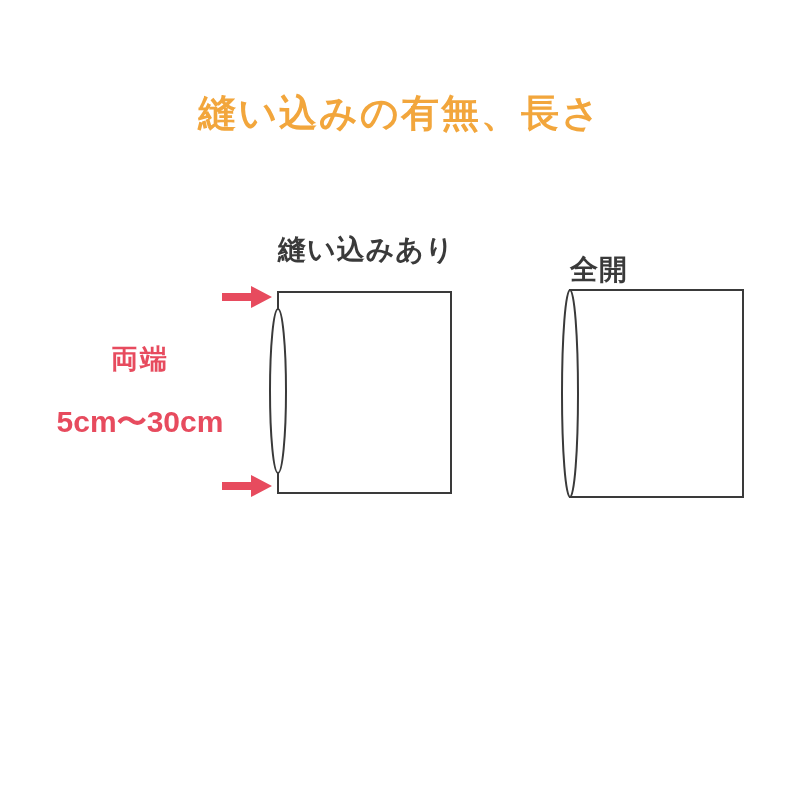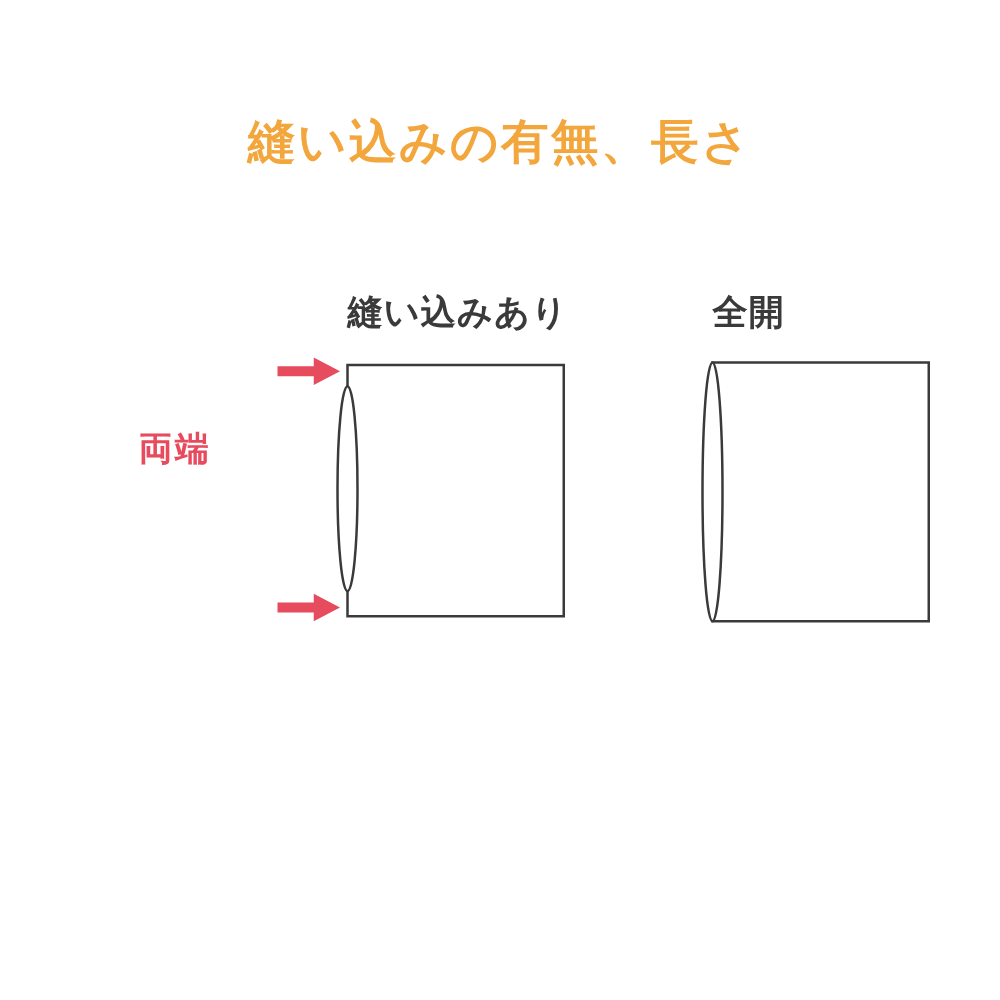--- a/index.html
+++ b/index.html
@@ -21,21 +21,21 @@
     text-align:center;font-size:38px;font-weight:700;
     letter-spacing:2px;color:var(--accent_orange);white-space:nowrap;
   }
 
   .diagram-label{
     position:absolute;top:232px;height:36px;
     text-align:left;font-size:28px;font-weight:700;
     letter-spacing:1px;color:var(--ink);white-space:nowrap;line-height:36px;
   }
   .label-left{left:278px;width:173px;}
-  .label-right{left:570px;width:173px;}
+  .label-right{left:570px;width:173px;margin-top:20px;}
 
   .diagram-svg{position:absolute;display:block;}
   .svg-left{left:215px;top:285px;}
   .svg-right{left:545px;top:285px;}
 
   .fabric-rect{fill:#ffffff;stroke:var(--ink);stroke-width:2px;}
   .opening-ellipse{fill:#ffffff;stroke:var(--ink);stroke-width:2px;}
   .arrow{fill:var(--accent_red);stroke:none;}
 
   .range-note{
@@ -69,16 +69,17 @@
     <path class="arrow" d="M7,197 h29 v-7 l21,11 l-21,11 v-7 h-29 z"></path>
   </svg>
 
   <svg class="diagram-svg svg-right" width="220" height="220" viewBox="0 0 220 220">
     <rect class="fabric-rect" x="25" y="5" width="173" height="207"></rect>
     <ellipse class="opening-ellipse" cx="25" cy="108.5" rx="8" ry="103.5"></ellipse>
   </svg>
 
   <div class="range-note">
     <div class="note-line1">両端</div>
+    <div class="note-line2">5cm〜30cm</div>
   </div>
 
 
 </div>
 
 </body></html>

